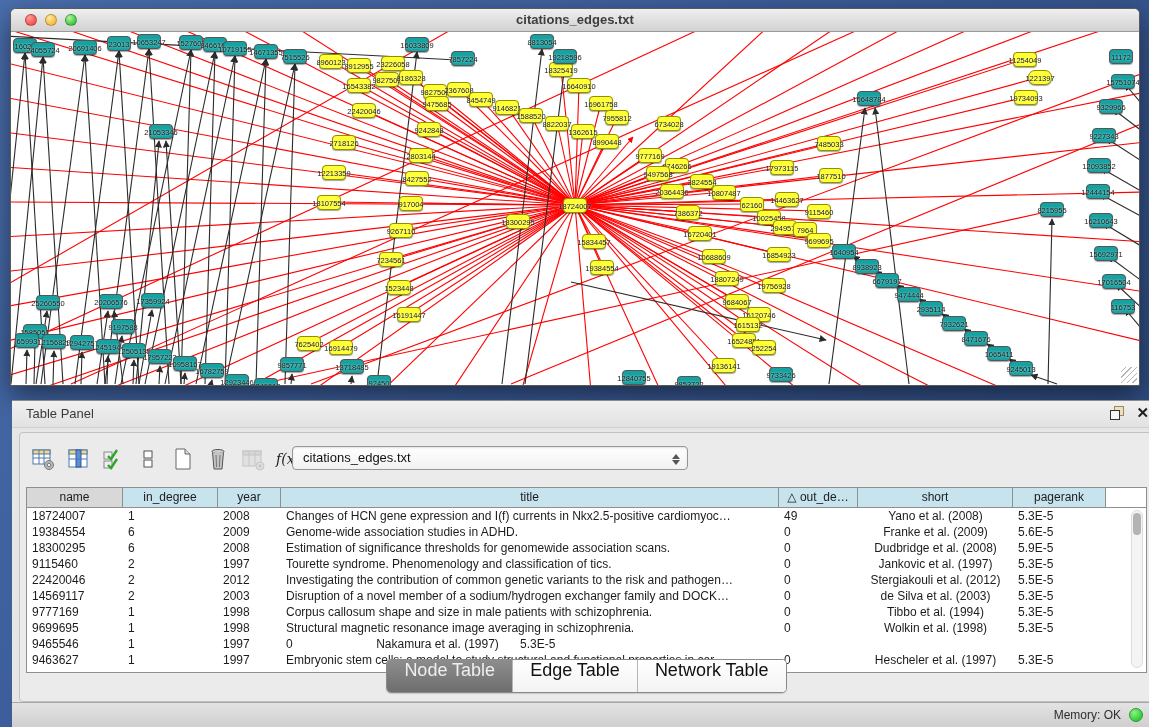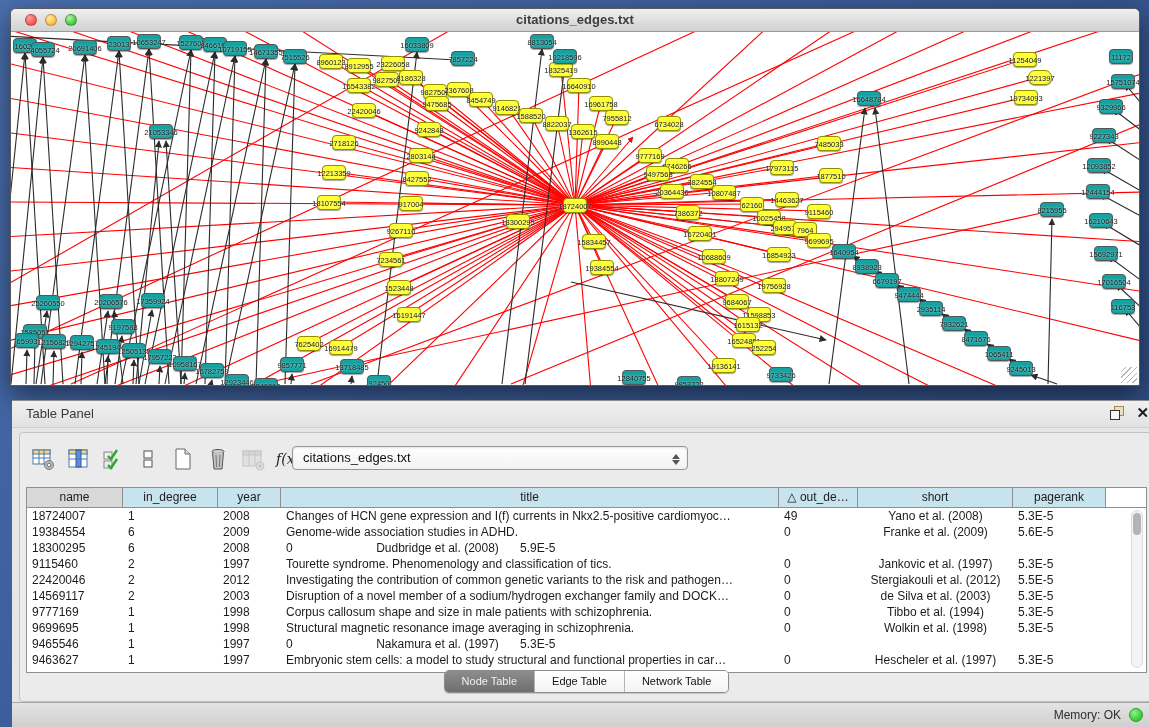--- a/index.html
+++ b/index.html
@@ -78,21 +78,21 @@
   .td { font-size:12px; color:#1c1c1c; padding-left:5px; white-space:nowrap;
     overflow:hidden; flex:none; line-height:16px; }
   .td.ctr { text-align:center; padding-left:0; }
   .vscroll { position:absolute; right:3px; top:22px; bottom:4px; width:12px;
     background:#f4f4f4; border:1px solid #dcdcdc; border-radius:6px; }
   .vthumb { position:absolute; left:1px; top:2px; width:8px; height:22px;
     background:#b4b4b4; border-radius:5px; }
   .tabbar { position:absolute; left:0; right:0; bottom:8px; display:flex; justify-content:center; }
   .seggroup { display:flex; border:1px solid #8a8a8a; border-radius:5px; overflow:hidden;
     background:#fff; box-shadow:0 1px 1px rgba(0,0,0,.15); }
-  .seg { padding:0 17px; height:21px; line-height:20px; font-size:11px; color:#111;
+  .seg { padding:0 17px; height:32px; line-height:20px; font-size:18px; color:#111;
     border-left:1px solid #b5b5b5; background:linear-gradient(#ffffff,#f3f3f3); }
   .seg:first-child { border-left:none; }
   .seg.sel { background:linear-gradient(#8d8d8d,#6e6e6e); color:#efefef; }
   .statusbar { position:absolute; left:0; right:0; bottom:0; height:25px;
     background:linear-gradient(#e3e3e3,#cfcfcf); border-top:1px solid #a6a6a6; }
   .mem { position:absolute; right:40px; top:5px; font-size:12px; color:#2e2e2e; }
   .memdot { position:absolute; right:18px; top:5px; width:14px; height:14px; border-radius:50%;
     background:radial-gradient(circle at 35% 30%,#8cf08c,#35cc35 70%); border:1px solid #2a9a2a; }
 </style>
 </head>
@@ -466,21 +466,21 @@
           <div class="node y" style="left: 704px; top: 239px;">
             <span>18807249</span>
           </div>
           <div class="node y" style="left: 751px; top: 246px;">
             <span>19756928</span>
           </div>
           <div class="node y" style="left: 714px; top: 262px;">
             <span>9684067</span>
           </div>
           <div class="node y" style="left: 736px; top: 275px;">
-            <span>11598853</span>
+            <span>16120746</span>
           </div>
           <div class="node y" style="left: 725px; top: 285px;">
             <span>1615132</span>
           </div>
           <div class="node y" style="left: 721px; top: 301px;">
             <span>16524851</span>
           </div>
           <div class="node y" style="left: 741px; top: 308px;">
             <span>252254</span>
           </div>
@@ -788,20 +788,21 @@
             <div class="td" style="width: 63px;">2009</div>
             <div class="td" style="width: 498px;">Genome-wide association studies in ADHD.</div>
             <div class="td" style="width: 79px;">0</div>
             <div class="td ctr" style="width: 155px;">Franke et al. (2009)</div>
             <div class="td" style="width: 93px;">5.6E-5</div>
           </div>
           <div class="tr">
             <div class="td" style="width: 96px;">18300295</div>
             <div class="td" style="width: 95px;">6</div>
             <div class="td" style="width: 63px;">2008</div>
+            <div class="td" style="width: 498px;">Estimation of significance thresholds for genomewide association scans.</div>
             <div class="td" style="width: 79px;">0</div>
             <div class="td ctr" style="width: 155px;">Dudbridge et al. (2008)</div>
             <div class="td" style="width: 93px;">5.9E-5</div>
           </div>
           <div class="tr">
             <div class="td" style="width: 96px;">9115460</div>
             <div class="td" style="width: 95px;">2</div>
             <div class="td" style="width: 63px;">1997</div>
             <div class="td" style="width: 498px;">Tourette syndrome. Phenomenology and classification of tics.</div>
             <div class="td" style="width: 79px;">0</div>

